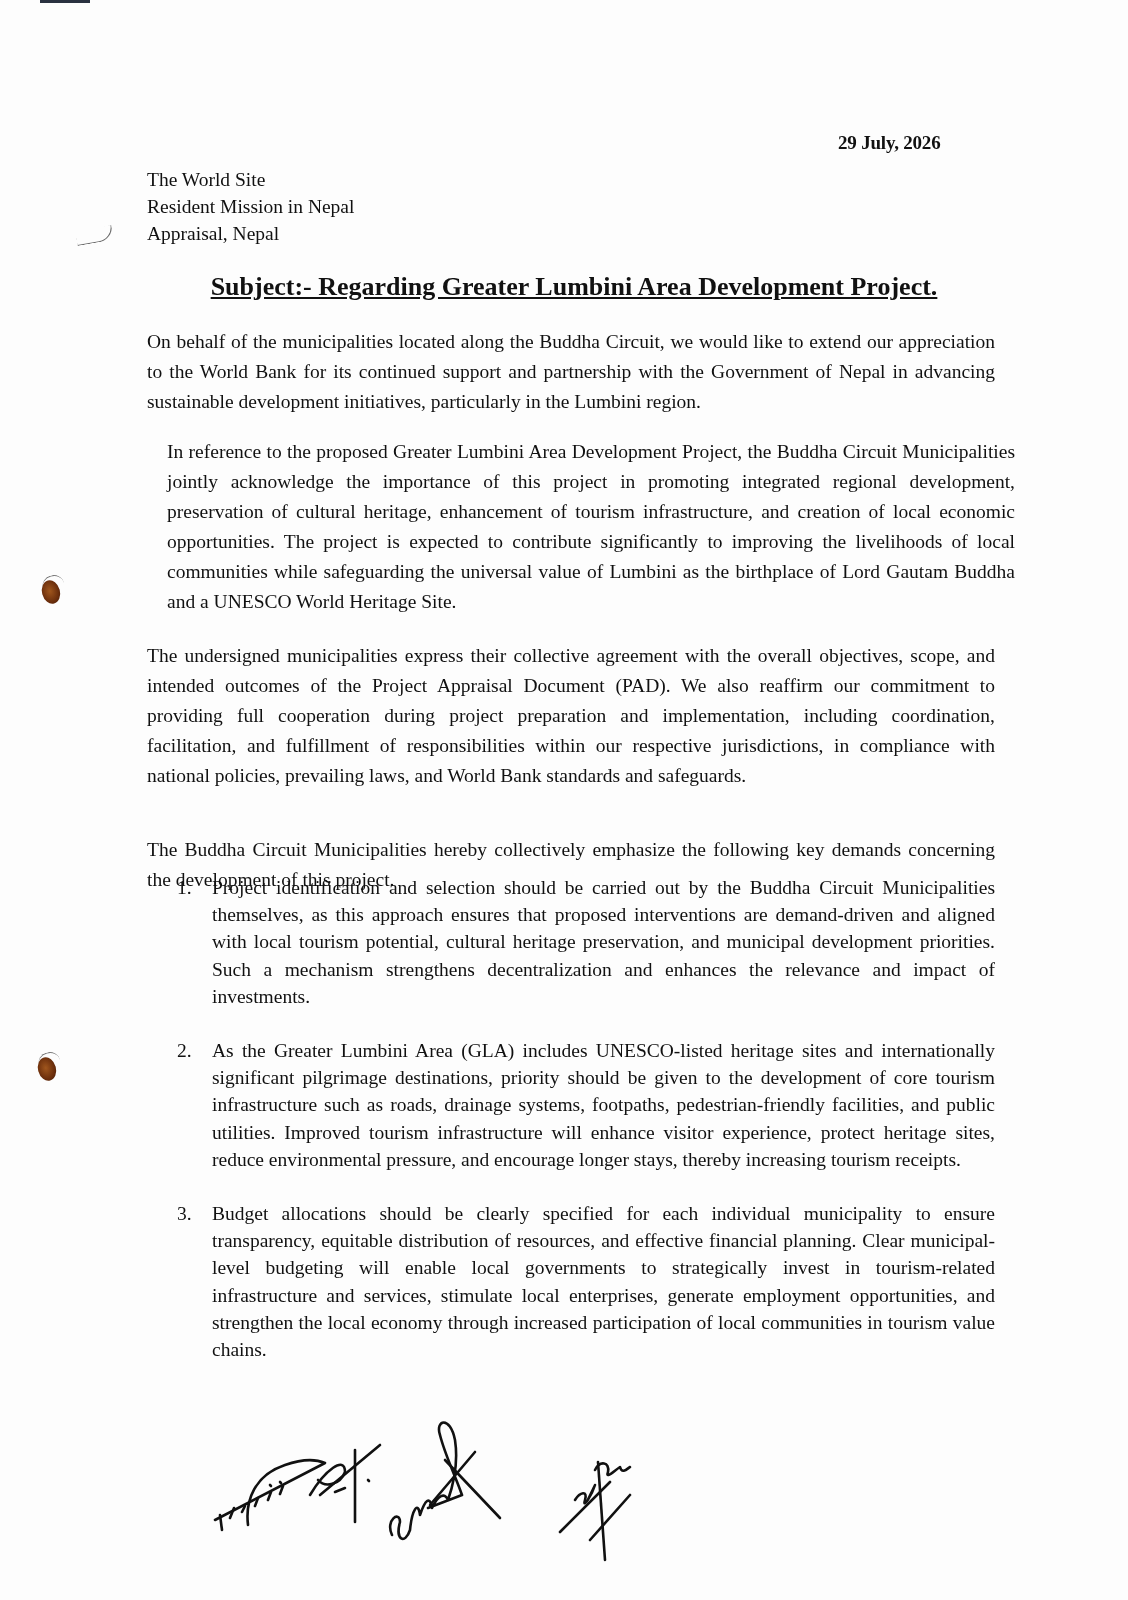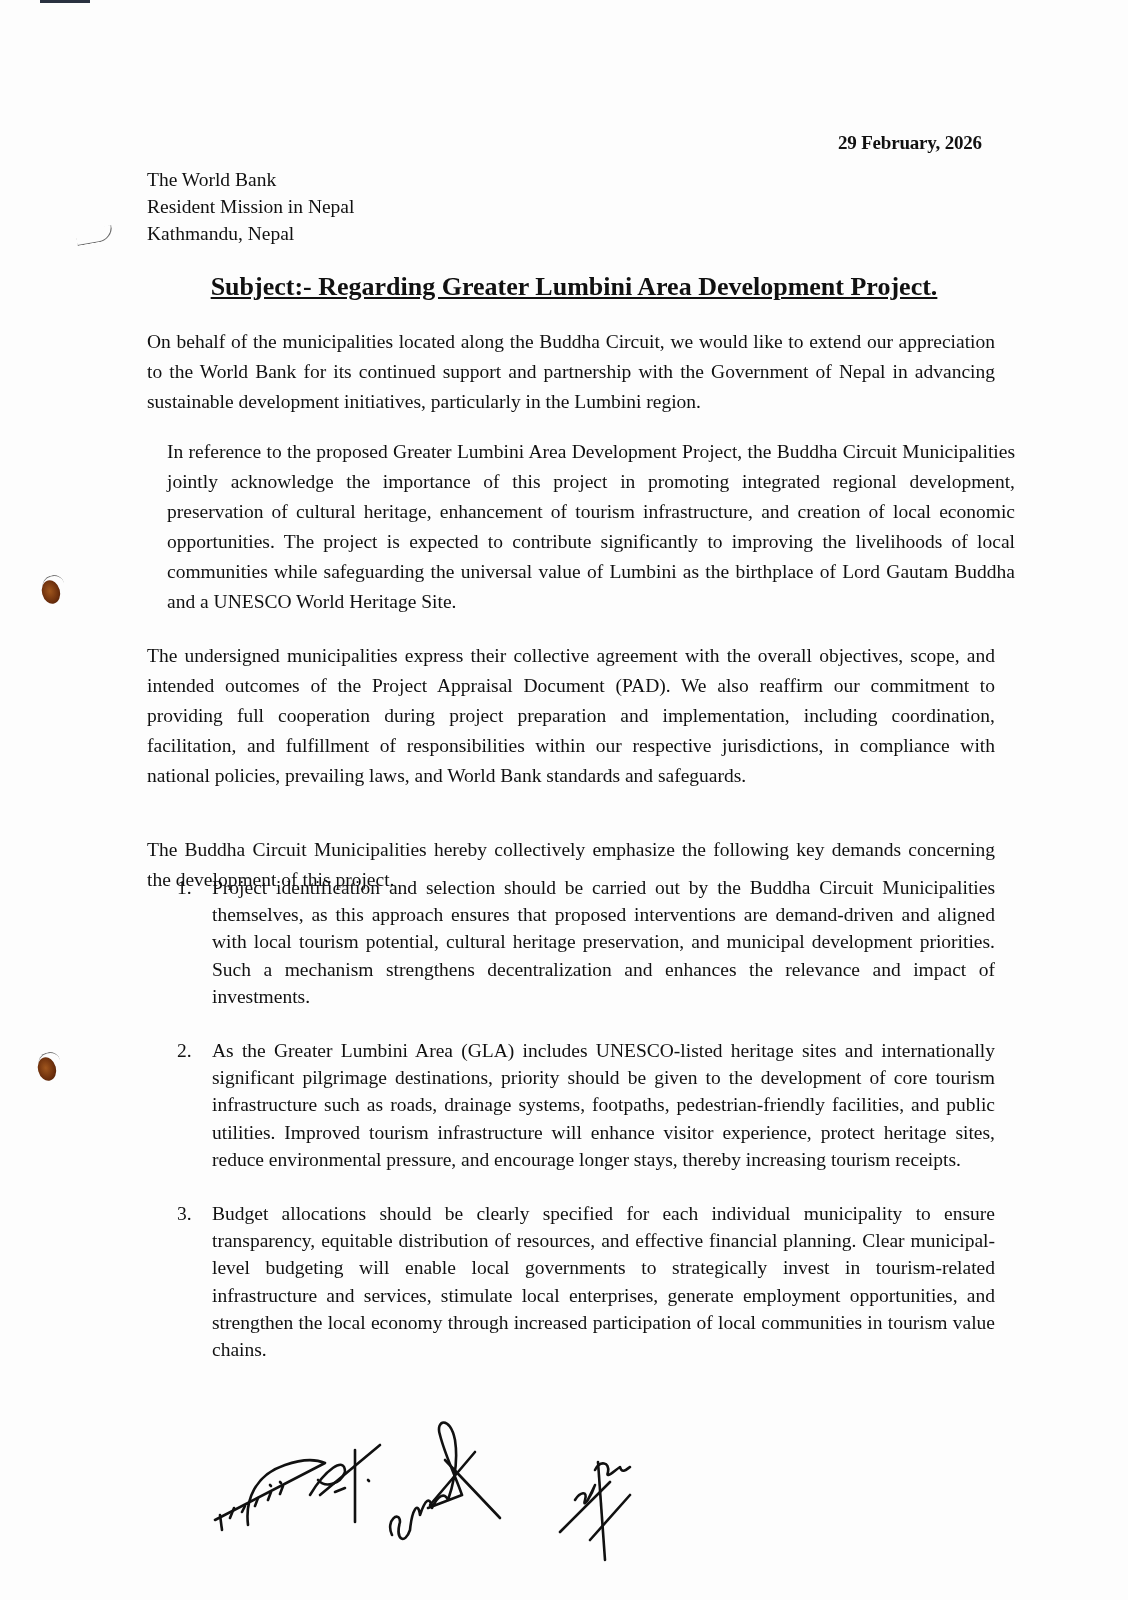--- a/index.html
+++ b/index.html
@@ -33,26 +33,26 @@
   .sigs { position: absolute; left: 200px; top: 1400px; width: 460px; height: 180px; }
 </style>
 </head>
 <body>
 
 <div class="topmark"></div>
 <div class="hole hole1"></div>
 <div class="hole hole2"></div>
 <div class="tick"></div>
 
-<div class="date">29 February, 2026</div>
+<div class="date">29 July, 2026</div>
 
 <div class="address">
-  <div>The World Bank</div>
+  <div>The World Site</div>
   <div>Resident Mission in Nepal</div>
-  <div>Kathmandu, Nepal</div>
+  <div>Appraisal, Nepal</div>
 </div>
 
 <div class="subject">Subject:- Regarding Greater Lumbini Area Development Project.</div>
 
 <div class="para p1">On behalf of the municipalities located along the Buddha Circuit, we would like to extend our appreciation to the World Bank for its continued support and partnership with the Government of Nepal in advancing sustainable development initiatives, particularly in the Lumbini region.</div>
 <div class="para p2">In reference to the proposed Greater Lumbini Area Development Project, the Buddha Circuit Municipalities jointly acknowledge the importance of this project in promoting integrated regional development, preservation of cultural heritage, enhancement of tourism infrastructure, and creation of local economic opportunities. The project is expected to contribute significantly to improving the livelihoods of local communities while safeguarding the universal value of Lumbini as the birthplace of Lord Gautam Buddha and a UNESCO World Heritage Site.</div>
 <div class="para p3">The undersigned municipalities express their collective agreement with the overall objectives, scope, and intended outcomes of the Project Appraisal Document (PAD). We also reaffirm our commitment to providing full cooperation during project preparation and implementation, including coordination, facilitation, and fulfillment of responsibilities within our respective jurisdictions, in compliance with national policies, prevailing laws, and World Bank standards and safeguards.</div>
 <div class="para p4">The Buddha Circuit Municipalities hereby collectively emphasize the following key demands concerning the development of this project.</div>
 
 <ol class="demands">

